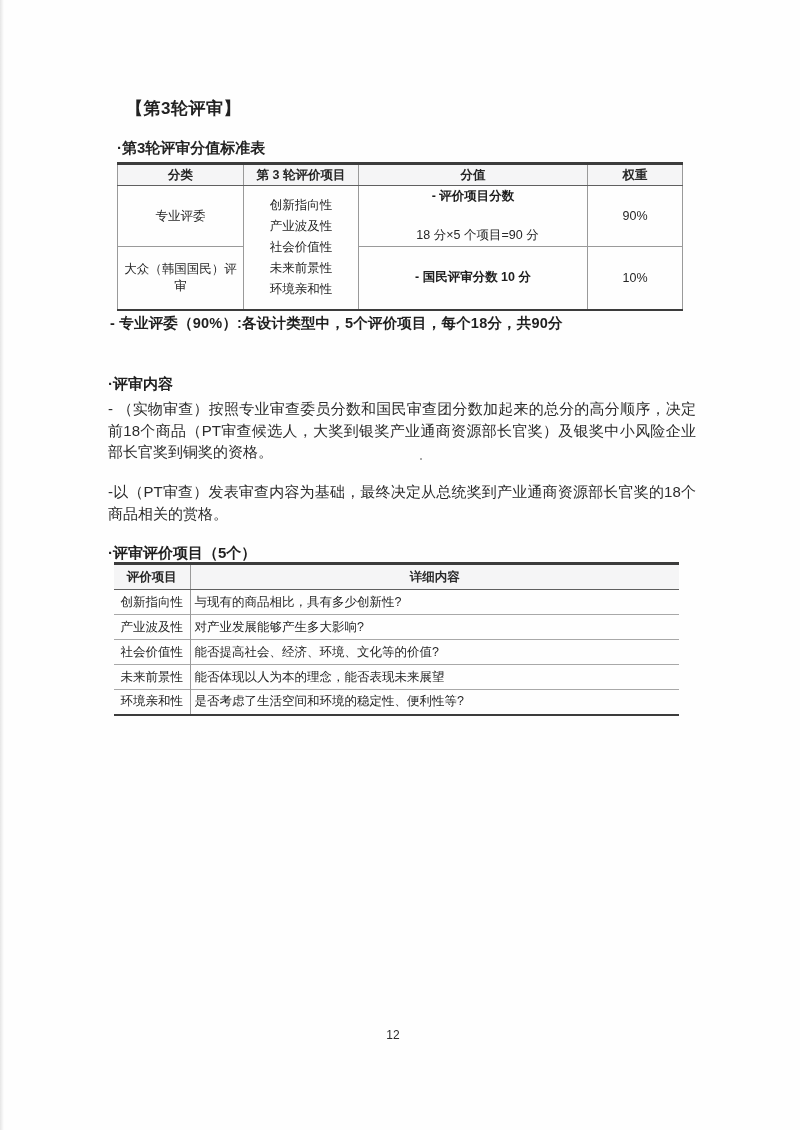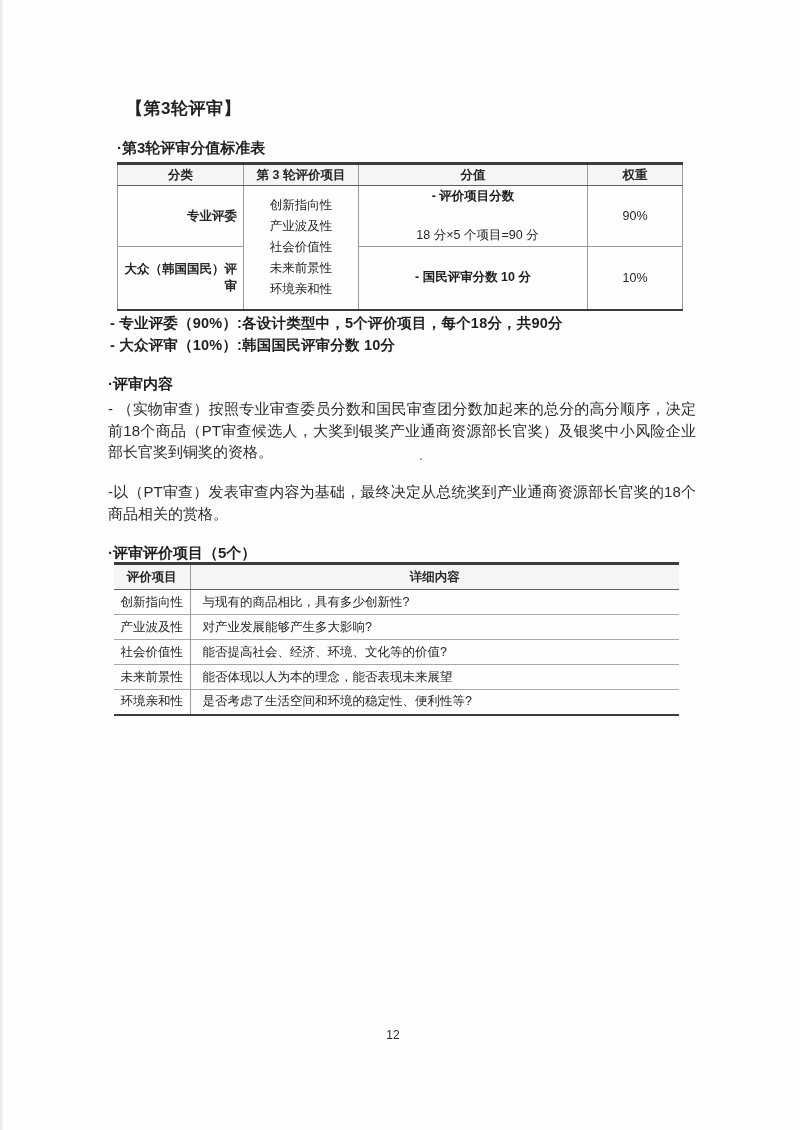--- a/index.html
+++ b/index.html
@@ -49,21 +49,21 @@
     color: #262626;
   }
   .score-table thead tr { height: 22px; background: #f5f5f6; }
   .score-table thead th {
     font-weight: 700; text-align: center;
     border-bottom: 1px solid #606060;
     font-size: 12.5px;
   }
   .score-table .row-expert { height: 42px; }
   .score-table .row-public { height: 63px; margin-left: 40px; }
-  .cell-category { text-align: right; font-weight: bold; }
+  .cell-category { text-align: center; }
   .cell-items { text-align: center; line-height: 21px; padding: 0 4px; }
   .cell-score { text-align: center; padding-left: 8px; vertical-align: middle; }
   .score-main { font-weight: 700; line-height: 19px; color: #1d1d1d; }
   .score-sub  { font-weight: 400; line-height: 19px; padding-left: 9px; margin-top: 20px; }
   .cell-weight { text-align: center; }
 
   
   .notes {
     position: absolute; left: 110px; top: 312px;
     font-size: 14.5px; font-weight: 700; color: #1f1f1f;
@@ -99,21 +99,21 @@
   }
   .criteria-table tbody tr { height: 25px; }
   .criteria-table tbody tr + tr td { border-top: 1px solid #a8a8a8; }
   .criteria-table .col-item {
     text-align: center;
     border-right: 1px solid #9a9a9a;
     color: #262626;
     font-family: Liberation Mono, monospace;
   }
   .criteria-table .col-detail {
-    text-align: left; padding-left: 12px; color: #262626;
+    text-align: left; padding-left: 4px; color: #262626;
   }
   .criteria-table th.col-item { border-right: 1px solid #9a9a9a; }
 
   .page-number {
     position: absolute; left: 0; right: 14px; top: 1028px;
     text-align: center; font-size: 12px; color: #2b2b2b;
   }
 
   
   .speck {
@@ -167,21 +167,20 @@
         <td class="cell-score">
           <div class="score-main">- 国民评审分数 10 分</div>
         </td>
         <td class="cell-weight">10%</td>
       </tr>
     </tbody>
   </table>
 
   <div class="notes">
     <div>- 专业评委（90%）:各设计类型中，5个评价项目，每个18分，共90分</div>
-    <div>- 大众评审（10%）:韩国国民评审分数 10分</div>
   </div>
 
   <div class="section-heading heading-review">·评审内容</div>
 
   <div class="para para-1">- （实物审查）按照专业审查委员分数和国民审查团分数加起来的总分的高分顺序，决定前18个商品（PT审查候选人，大奖到银奖产业通商资源部长官奖）及银奖中小风险企业部长官奖到铜奖的资格。</div>
   <div class="speck"></div>
   <div class="para para-2">-以（PT审查）发表审查内容为基础，最终决定从总统奖到产业通商资源部长官奖的18个商品相关的赏格。</div>
 
   <div class="section-heading heading-criteria">·评审评价项目（5个）</div>
 

